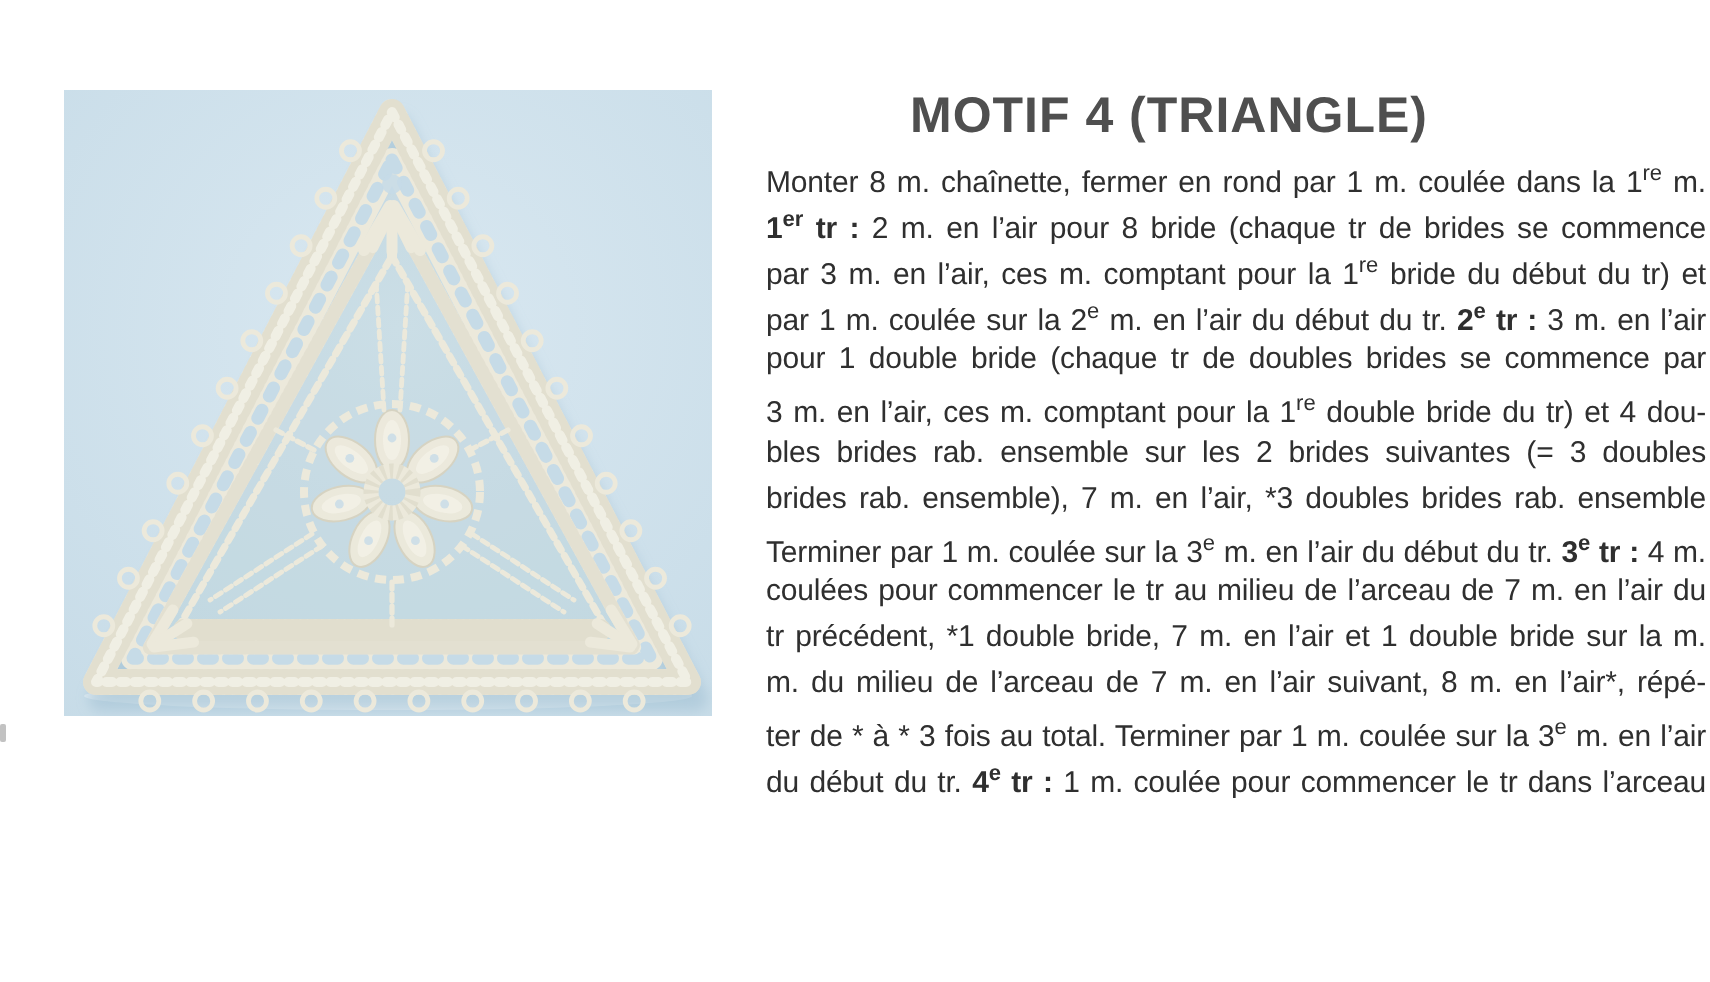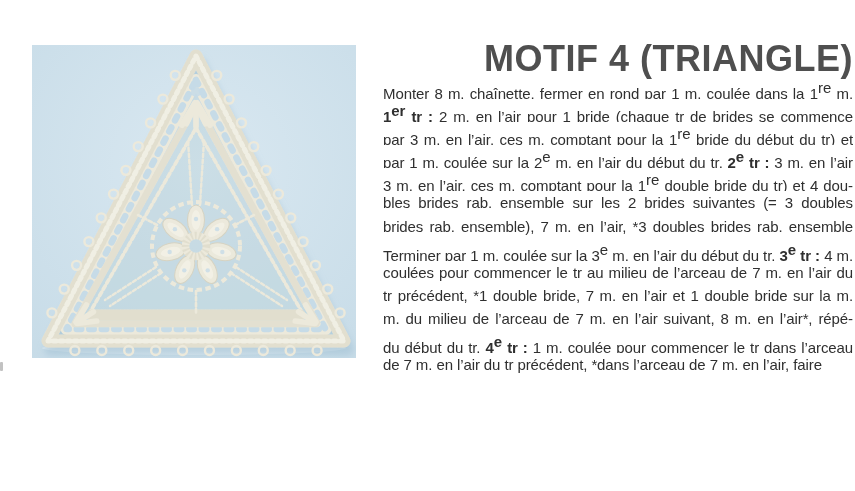--- a/index.html
+++ b/index.html
@@ -4,27 +4,27 @@
 <style>
   html,body{margin:0;padding:0;}
   body{width:855px;height:491px;background:#ffffff;overflow:hidden;position:relative;
        font-family:"Liberation Sans",sans-serif;}
   .page{position:absolute;inset:0;background:#ffffff;}
   .photo{position:absolute;left:32px;top:45px;width:324px;height:313px;margin:0;}
   .photo svg{display:block;width:100%;height:100%;}
   .artifact{position:absolute;left:0;top:362px;width:3px;height:9px;background:#8f8f8f;
             opacity:.55;border-radius:1px;}
   .col{position:absolute;left:383px;top:45px;width:470px;}
-  .title{margin:0 0 4px;padding-left:72px;text-align:right;font-weight:bold;
-         font-size:36px;line-height:27px;letter-spacing:.5px;color:var(--title-color,#555);}
+  .title{margin:0 0 4px;padding-left:72px;text-align:left;font-weight:bold;
+         font-size:25px;line-height:27px;letter-spacing:.5px;color:var(--title-color,#555);}
   .lines{font-size:15px;line-height:23.1px;letter-spacing:-.1px;color:var(--text-color,#303030);}
   .line{text-align:justify;text-align-last:justify;height:23.1px;overflow:hidden;}
   .line.last{text-align-last:left;}
   .b{font-weight:bold;}
-  .sup{font-size:15px;vertical-align:6px;letter-spacing:0;}
+  .sup{font-size:11px;vertical-align:6px;letter-spacing:0;}
 </style>
 </head>
 <body>
 
 <div class="page">
   <figure class="photo">
     <svg id="doily" viewBox="0 0 324 313" role="img">
         <defs>
           <radialGradient id="bgG" cx="52%" cy="38%" r="85%">
             <stop offset="0%" stop-color="#d9e8f1"></stop>
@@ -126,27 +126,28 @@
         <path d="M150 80 L163 58" fill="none" stroke="#ece9db" stroke-width="6" stroke-linejoin="round" stroke-linecap="round"></path>
         <path d="M178 80 L165 58" fill="none" stroke="#ece9db" stroke-width="6" stroke-linejoin="round" stroke-linecap="round"></path>
         <path d="M164 84 L164 60" fill="none" stroke="#ece9db" stroke-width="5" stroke-linejoin="round" stroke-linecap="round"></path>
       </svg>
   </figure>
   <div class="artifact"></div>
   <section class="col">
     <h1 class="title">MOTIF 4 (TRIANGLE)</h1>
     <div id="lines" class="lines">
         <div class="line"><span class="">Monter 8 m. chaînette, fermer en rond par 1 m. coulée dans la 1</span><span class="sup">re</span><span class=""> m.</span></div>
-        <div class="line"><span class="b">1</span><span class="b sup">er</span><span class="b"> tr : </span><span class="">2 m. en l’air pour 1 bride (chaque tr de brides se commence</span></div>
+        <div class="line"><span class="b">1</span><span class="b sup">er</span><span class="b"> tr : </span><span class="">2 m. en l’air pour 8 bride (chaque tr de brides se commence</span></div>
         <div class="line"><span class="">par 3 m. en l’air, ces m. comptant pour la 1</span><span class="sup">re</span><span class=""> bride du début du tr) et</span></div>
         <div class="line"><span class="">par 1 m. coulée sur la 2</span><span class="sup">e</span><span class=""> m. en l’air du début du tr. </span><span class="b">2</span><span class="b sup">e</span><span class="b"> tr : </span><span class="">3 m. en l’air</span></div>
+        <div class="line"><span class="">pour 1 double bride (chaque tr de doubles brides se commence par</span></div>
         <div class="line"><span class="">3 m. en l’air, ces m. comptant pour la 1</span><span class="sup">re</span><span class=""> double bride du tr) et 4 dou-</span></div>
         <div class="line"><span class="">bles brides rab. ensemble sur les 2 brides suivantes (= 3 doubles</span></div>
         <div class="line"><span class="">brides rab. ensemble), 7 m. en l’air, *3 doubles brides rab. ensemble</span></div>
         <div class="line"><span class="">Terminer par 1 m. coulée sur la 3</span><span class="sup">e</span><span class=""> m. en l’air du début du tr. </span><span class="b">3</span><span class="b sup">e</span><span class="b"> tr : </span><span class="">4 m.</span></div>
         <div class="line"><span class="">coulées pour commencer le tr au milieu de l’arceau de 7 m. en l’air du</span></div>
         <div class="line"><span class="">tr précédent, *1 double bride, 7 m. en l’air et 1 double bride sur la m.</span></div>
         <div class="line"><span class="">m. du milieu de l’arceau de 7 m. en l’air suivant, 8 m. en l’air*, répé-</span></div>
+        <div class="line"><span class="">ter de * à * 3 fois au total. Terminer par 1 m. coulée sur la 3</span><span class="sup">e</span><span class=""> m. en l’air</span></div>
         <div class="line"><span class="">du début du tr. </span><span class="b">4</span><span class="b sup">e</span><span class="b"> tr : </span><span class="">1 m. coulée pour commencer le tr dans l’arceau</span></div>
-        <div class="line last"><span class="">de 7 m. en l’air du tr précédent, *dans l’arceau de 7 m. en l’air, faire</span></div>
       </div>
   </section>
 </div>
 
 </body></html>

